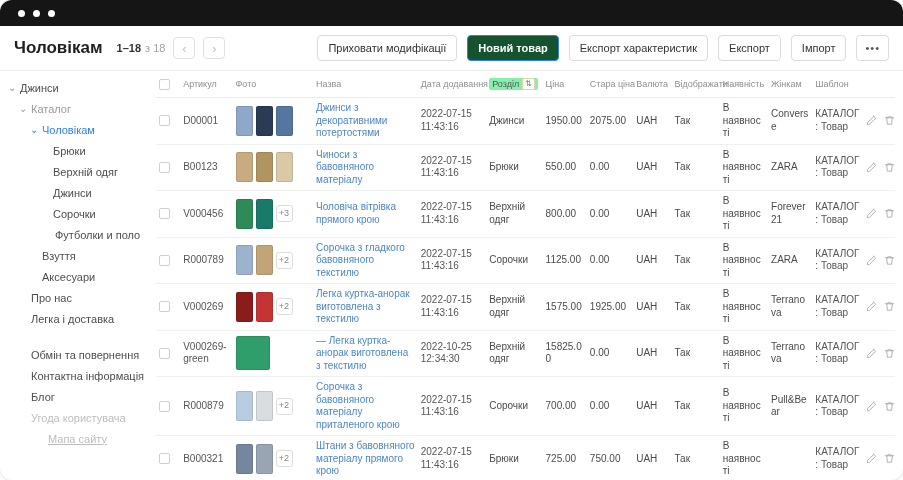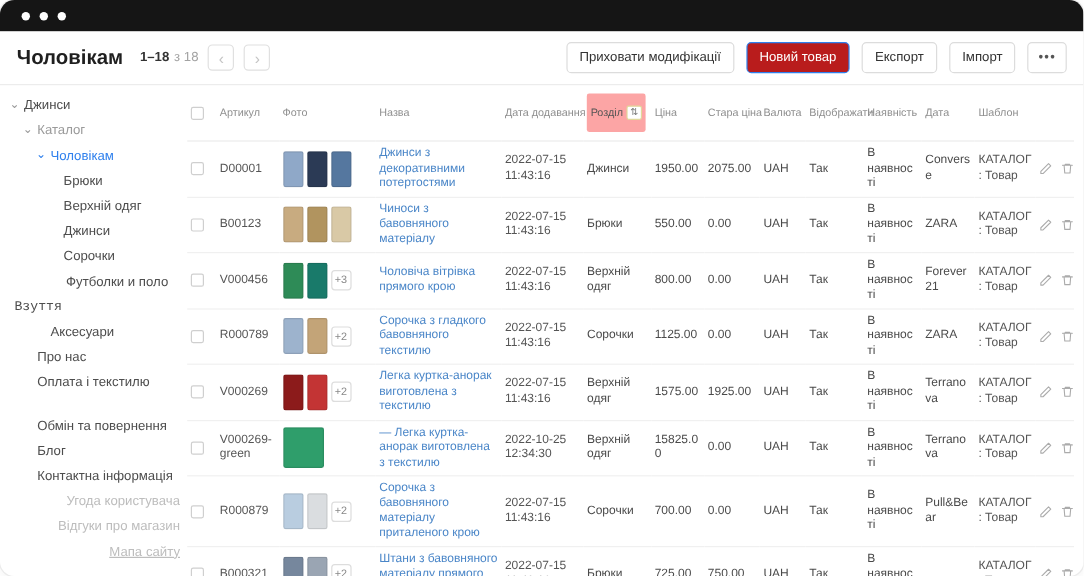--- a/index.html
+++ b/index.html
@@ -14,38 +14,38 @@
   .dot { width:7px; height:7px; border-radius:50%; background:#fdfdfd; }
   
   .toolbar { display:flex; align-items:center; padding:9px 14px; gap:10px; border-bottom:1px solid #ececec; flex:0 0 auto; }
   .page-title { font-size:17px; font-weight:bold; color:#1f1f1f; margin-right:4px; }
   .pagination { display:flex; align-items:center; gap:8px; font-size:11px; }
   .pg-range { font-weight:bold; color:#333; }
   .pg-of { color:#a2a2a2; margin-left:-4px; }
   .pg-btn { width:22px; height:22px; border:1px solid #e0e0e0; border-radius:4px; display:flex; align-items:center; justify-content:center; color:#c4c4c4; background:#fff; font-size:13px; cursor:pointer; }
   .toolbar-spacer { flex:1; }
   .btn { border:1px solid #dcdcdc; background:#fff; border-radius:4px; padding:6px 10px; font-size:11px; color:#333; white-space:nowrap; cursor:pointer; font-family:inherit; }
-  .btn.primary { background:#b91c1c; border-color:#2f80ed; color:#fff; }
+  .btn.primary { background:#14532d; border-color:#2f80ed; color:#fff;font-weight:bold; }
   .btn.more { padding:6px 8px; color:#555; letter-spacing:1px; }
   
   .main { flex:1; display:flex; min-height:0; }
   .sidebar { width:150px; flex:0 0 auto; padding:6px 0; overflow:hidden; font-size:11px; }
   .side-item { display:flex; align-items:center; height:21px; color:#4d4d4d; cursor:pointer; white-space:nowrap; }
   .side-item .caret { width:11px; color:#9a9a9a; font-size:10px; line-height:1; margin-right:1px; flex:0 0 auto; }
   .side-item.selected { color:#2f80ed; }
   .side-item.selected .caret { color:#2f80ed; }
   .side-item.dim { color:#9a9a9a; }
-  .side-item.muted { color:#bdbdbd;justify-content:flex-end; }
+  .side-item.muted { color:#bdbdbd; }
   
   .table-area { flex:1; overflow:hidden; padding:0 8px 0 6px; }
   table { width:100%; border-collapse:collapse; table-layout:fixed; }
   thead th { color:#8f8f8f; font-weight:normal; font-size:9px; text-align:left; padding:7px 3px; border-bottom:1px solid #ececec; white-space:nowrap; overflow:visible; }
   tbody td { padding:4px 3px; border-bottom:1px solid #f0f0f0; vertical-align:middle; color:#4a4a4a; font-size:10px; line-height:1.25; word-break:break-word; }
   .link { color:#4a86c8; cursor:pointer; }
-  .hl { background:#fca5a5; padding:10px 3px; border-radius:2px; color:#555; display:inline-flex; align-items:center; gap:3px; }
+  .hl { background:#86efac; padding:0 3px; border-radius:2px; color:#555; display:inline-flex; align-items:center; gap:3px; }
   .sort-box { background:#fff; border:1px solid #e0d89a; border-radius:2px; font-size:8px; padding:0 2px; color:#777; cursor:pointer; line-height:10px; }
   .photos { display:flex; gap:3px; align-items:center; flex-wrap:nowrap; }
   .thumb { width:17px; height:30px; border-radius:2px; border:1px solid rgba(0,0,0,.1); flex:0 0 auto; }
   .thumb.big { width:34px; height:34px; }
   .badge-extra { min-width:17px; height:17px; border:1px solid #ddd; border-radius:3px; background:#fff; color:#888; font-size:9px; display:flex; align-items:center; justify-content:center; padding:0 2px; flex:0 0 auto; cursor:pointer; }
   .cb { width:11px; height:11px; border:1px solid #cfcfcf; border-radius:2px; background:#fff; cursor:pointer; }
   .actions { display:flex; gap:7px; align-items:center; }
   .actions svg { cursor:pointer; display:block; }
   .sku { color:#555; }
   .date-cell, .tpl-cell { color:#555; }
@@ -65,20 +65,21 @@
     <div class="page-title">Чоловікам</div>
     <div class="pagination">
       <span class="pg-range">1–18</span>
       <span class="pg-of">з 18</span>
       <span class="pg-btn">‹</span>
       <span class="pg-btn">›</span>
     </div>
     <div class="toolbar-spacer"></div>
     <button class="btn">Приховати модифікації</button>
     <button class="btn primary">Новий товар</button>
+    <button class="btn">Експорт характеристик</button>
     <button class="btn">Експорт</button>
     <button class="btn">Імпорт</button>
     <button class="btn more">•••</button>
   </div>
 
   <div class="main">
     <div class="sidebar">
   <div class="side-item normal" style="padding-left: 8px;">
     <span class="caret">⌄</span>
     <span class="side-label">Джинси</span>
@@ -113,64 +114,60 @@
     <span class="caret"></span>
     <span class="side-label">Сорочки</span>
   </div>
 
   <div class="side-item normal" style="padding-left: 43px;">
     <span class="caret"></span>
     <span class="side-label">Футболки и поло</span>
   </div>
 
 
-  <div class="side-item normal" style=" font-family: Liberation Mono, monospace;">
+  <div class="side-item normal" style="padding-left: 30px;">
     <span class="caret"></span>
     <span class="side-label">Взуття</span>
   </div>
 
   <div class="side-item normal" style="padding-left: 30px;">
     <span class="caret"></span>
     <span class="side-label">Аксесуари</span>
   </div>
 
   <div class="side-item normal" style="padding-left: 19px;">
     <span class="caret"></span>
     <span class="side-label">Про нас</span>
   </div>
 
   <div class="side-item normal" style="padding-left: 19px;">
     <span class="caret"></span>
-    <span class="side-label">Оплата і текстилю</span>
+    <span class="side-label">Легка і доставка</span>
   </div>
 
   <div class="side-item normal" style="padding-left: 19px; margin-top: 15px;">
     <span class="caret"></span>
     <span class="side-label">Обмін та повернення</span>
   </div>
 
   <div class="side-item normal" style="padding-left: 19px;">
     <span class="caret"></span>
+    <span class="side-label">Контактна інформація</span>
+  </div>
+
+  <div class="side-item normal" style="padding-left: 19px;">
+    <span class="caret"></span>
     <span class="side-label">Блог</span>
   </div>
 
-  <div class="side-item normal" style="padding-left: 19px;">
-    <span class="caret"></span>
-    <span class="side-label">Контактна інформація</span>
-  </div>
-
   <div class="side-item muted" style="padding-left: 19px;">
     <span class="caret"></span>
     <span class="side-label">Угода користувача</span>
   </div>
 
-  <div class="side-item muted" style="padding-left: 19px;">
-    <span class="caret"></span>
-    <span class="side-label">Відгуки про магазин</span>
-  </div>
 
   <div class="side-item muted" style="padding-left: 36px; text-decoration: underline;">
     <span class="caret"></span>
     <span class="side-label">Мапа сайту</span>
   </div>
 </div>
 
     <div class="table-area">
       <table>
         <colgroup>
@@ -202,21 +199,21 @@
               <span class="hl">
                 <span>Розділ</span>
                 <span class="sort-box">⇅</span>
               </span>
             </th>
             <th>Ціна</th>
             <th>Стара ціна</th>
             <th>Валюта</th>
             <th>Відображати</th>
             <th>Наявність</th>
-            <th>Дата</th>
+            <th>Жінкам</th>
             <th>Шаблон</th>
             <th></th>
           </tr>
         </thead>
         <tbody>
   <tr>
     <td>
                 <div class="cb"></div>
               </td>
     <td><span class="sku">D00001</span></td>

